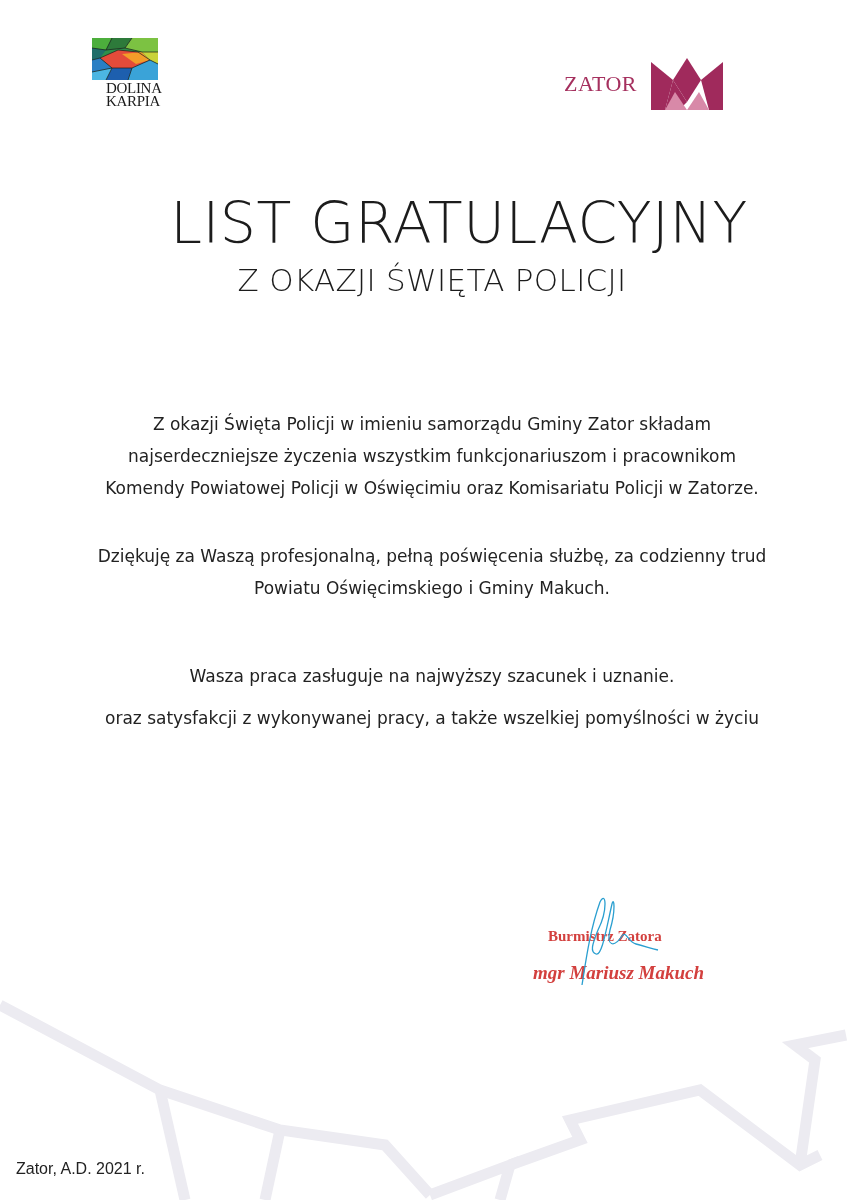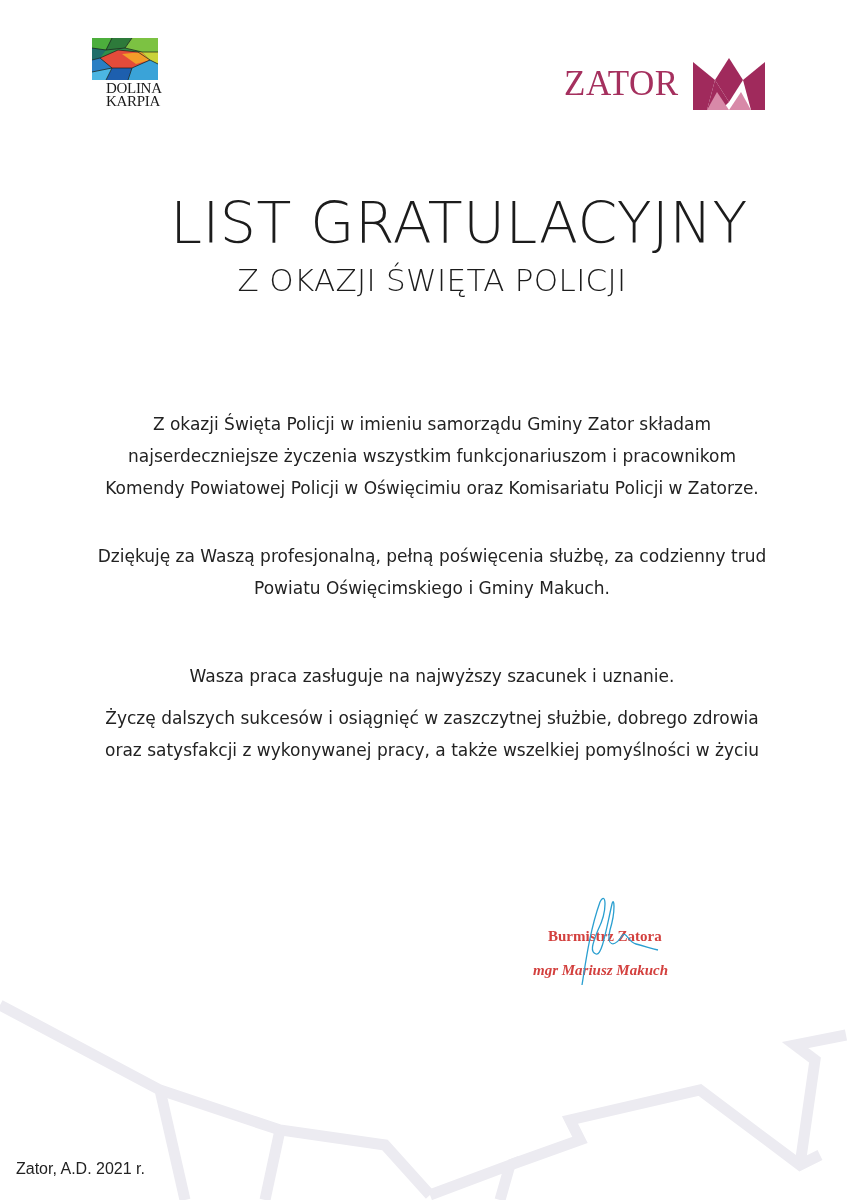--- a/index.html
+++ b/index.html
@@ -12,40 +12,40 @@
     .logo-dolina { position: absolute; left: 92px; top: 38px; width: 68px; }
     .logo-dolina .mosaic { width: 66px; height: 42px; display: block; }
     .logo-dolina .txt {
       font-family: "Liberation Serif", serif; color: #1a1a1a;
       font-size: 15px; line-height: 13px; text-align: center; letter-spacing: -0.3px;
       margin-top: 2px;
       margin-left: 14px;
     }
     .logo-zator { position: absolute; left: 564px; top: 58px; display: flex; align-items: center; }
     .logo-zator .word {
-      font-family: "Liberation Serif", serif; color: #a5305e; font-size: 35px; letter-spacing: 0.5px;
+      font-family: "Liberation Serif", serif; color: #a5305e; font-size: 22px; letter-spacing: 0.5px;
       margin-right: 14px;
     }
     .title {
       position: absolute; left: 0; width: 864px; text-align: center;
       font-family: "DejaVu Sans", sans-serif; font-weight: 300; color: #1c1c1c;
     }
     .title.t1 { top: 190px; font-size: 57px; letter-spacing: 0.5px; margin-left: 27px; }
     .title.t2 { top: 262px; font-size: 31px; letter-spacing: 0.3px; }
     .para {
       position: absolute; left: 60px; width: 744px; text-align: center;
       font-size: 17px; line-height: 32px; color: #222;
     }
     .sig-line1 {
       position: absolute; left: 548px; top: 928px;
       font-family: "Liberation Serif", serif; font-weight: bold; color: #d3403e; font-size: 15px;
     }
     .sig-line2 {
       position: absolute; left: 533px; top: 962px;
-      font-family: "Liberation Serif", serif; font-style: italic; font-weight: bold; color: #d3403e; font-size: 15px;
+      font-family: "Liberation Serif", serif; font-style: italic; font-weight: bold; color: #d3403e; font-size: 19px;
     }
     .scribble { position: absolute; left: 540px; top: 890px; width: 120px; height: 110px; }
     .date {
       position: absolute; left: 16px; top: 1160px;
       font-family: "Liberation Sans", sans-serif; font-size: 16px; color: #222;
     }
   </style>
 </head>
 <body>
 
@@ -115,21 +115,20 @@
 <div class="para" style="top:540px;">
   <div>Dziękuję za Waszą profesjonalną, pełną poświęcenia służbę, za codzienny trud</div>
   <div>Powiatu Oświęcimskiego i Gminy Makuch.</div>
 </div>
 
 <div class="para" style="top:660px;">
   <div>Wasza praca zasługuje na najwyższy szacunek i uznanie.</div>
 </div>
 
 <div class="para" style="top:702px;">
-  <div>Życzę dalszych sukcesów i osiągnięć w zaszczytnej służbie, dobrego zdrowia</div>
   <div>oraz satysfakcji z wykonywanej pracy, a także wszelkiej pomyślności w życiu</div>
 </div>
 
 <div class="sig-line1">Burmistrz Zatora</div>
 <div class="sig-line2">mgr Mariusz Makuch</div>
 <svg class="scribble" viewBox="0 0 120 110">
   <path d="M42,95 C46,70 50,40 60,12 C66,0 68,20 58,40 C52,55 50,62 56,64 C62,66 66,40 72,14 C74,6 76,20 70,40 C66,56 74,58 82,46 C86,40 88,52 96,54 C104,56 110,58 118,60" fill="none" stroke="#2a9fd0" stroke-width="1.3"></path>
 </svg>
 
 <div class="date">Zator, A.D. 2021 r.</div>

